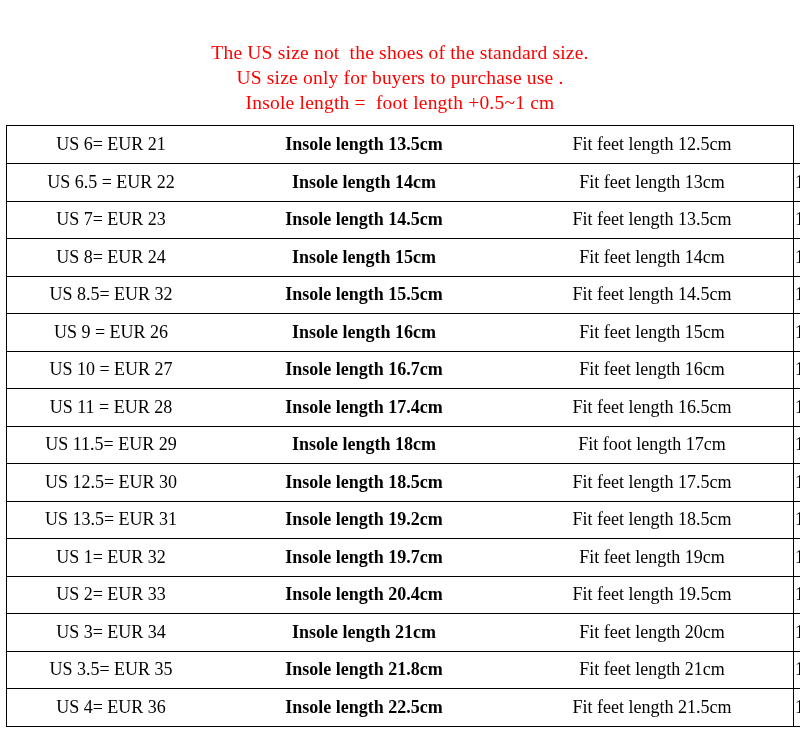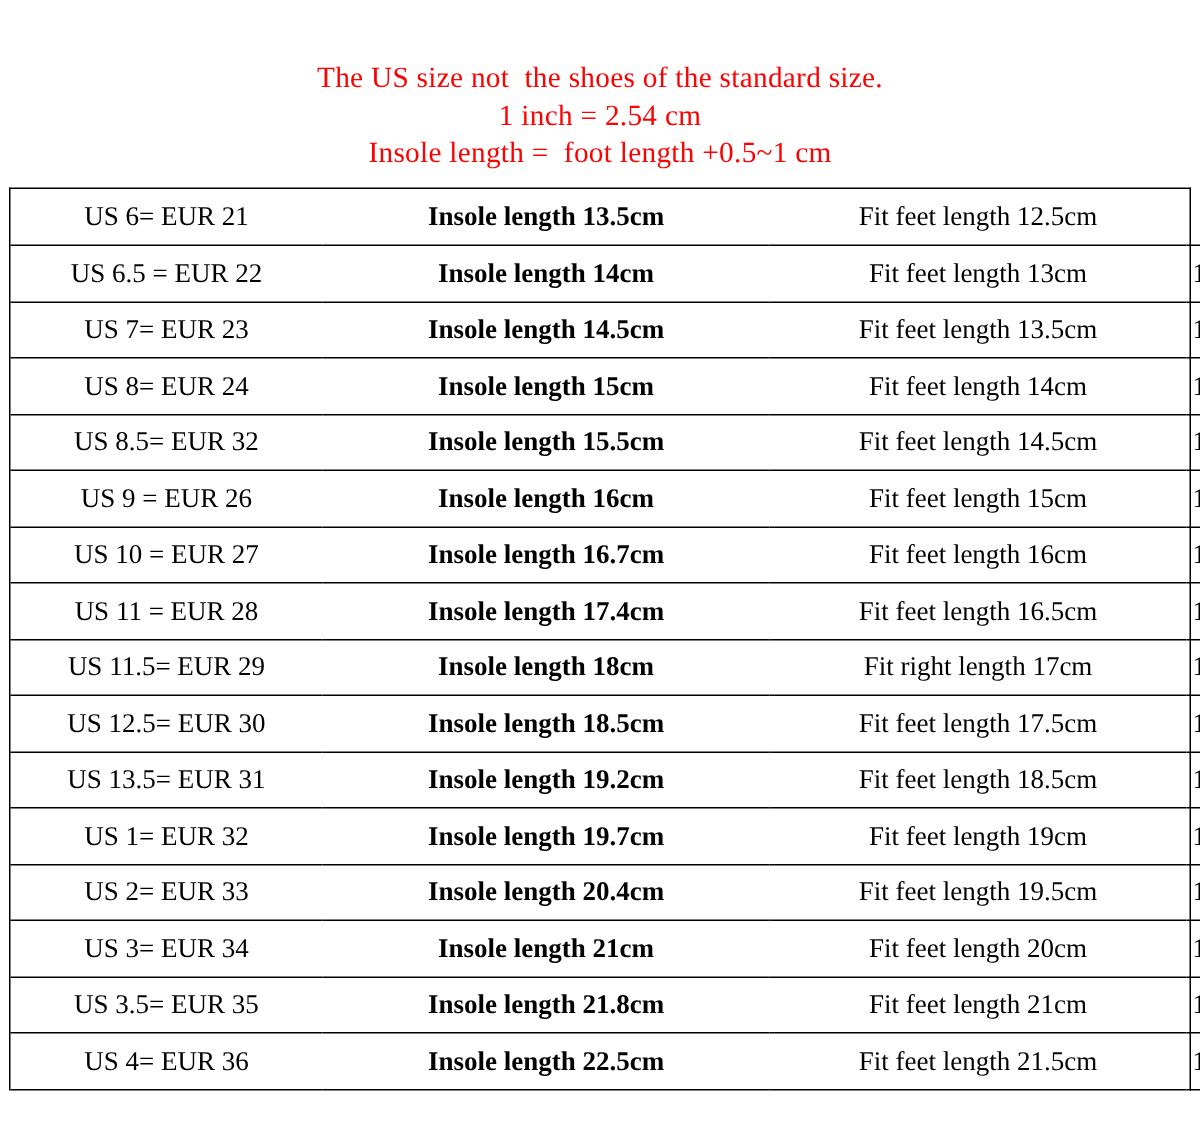--- a/index.html
+++ b/index.html
@@ -79,21 +79,21 @@
     color: #000;
   }
 </style>
 </head>
 <body>
 
 <div class="page">
 
   <div class="notice">
     <div class="notice-line">The US size not  the shoes of the standard size.</div>
-    <div class="notice-line">1 inch = 2.54 cm</div>
+    <div class="notice-line">US size only for buyers to purchase use .</div>
     <div class="notice-line">Insole length =  foot length +0.5~1 cm</div>
   </div>
 
   <div class="table-wrap">
     <table class="size-table">
       <tbody>
         <tr>
           <td class="col-us">US 6= EUR 21</td>
           <td class="col-insole">Insole length 13.5cm</td>
           <td class="col-fit">Fit feet length 12.5cm</td>
@@ -137,21 +137,21 @@
         </tr>
         <tr>
           <td class="col-us">US 11 = EUR 28</td>
           <td class="col-insole">Insole length 17.4cm</td>
           <td class="col-fit">Fit feet length 16.5cm</td>
           <td class="col-extra">1</td>
         </tr>
         <tr>
           <td class="col-us">US 11.5= EUR 29</td>
           <td class="col-insole">Insole length 18cm</td>
-          <td class="col-fit">Fit right length 17cm</td>
+          <td class="col-fit">Fit foot length 17cm</td>
           <td class="col-extra">1</td>
         </tr>
         <tr>
           <td class="col-us">US 12.5= EUR 30</td>
           <td class="col-insole">Insole length 18.5cm</td>
           <td class="col-fit">Fit feet length 17.5cm</td>
           <td class="col-extra">1</td>
         </tr>
         <tr>
           <td class="col-us">US 13.5= EUR 31</td>

